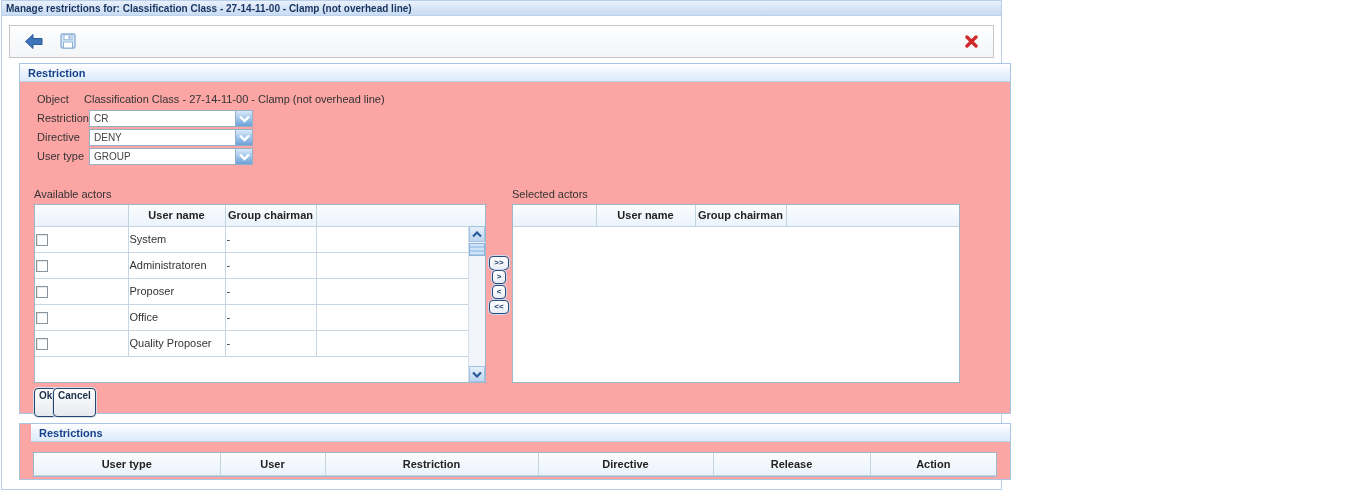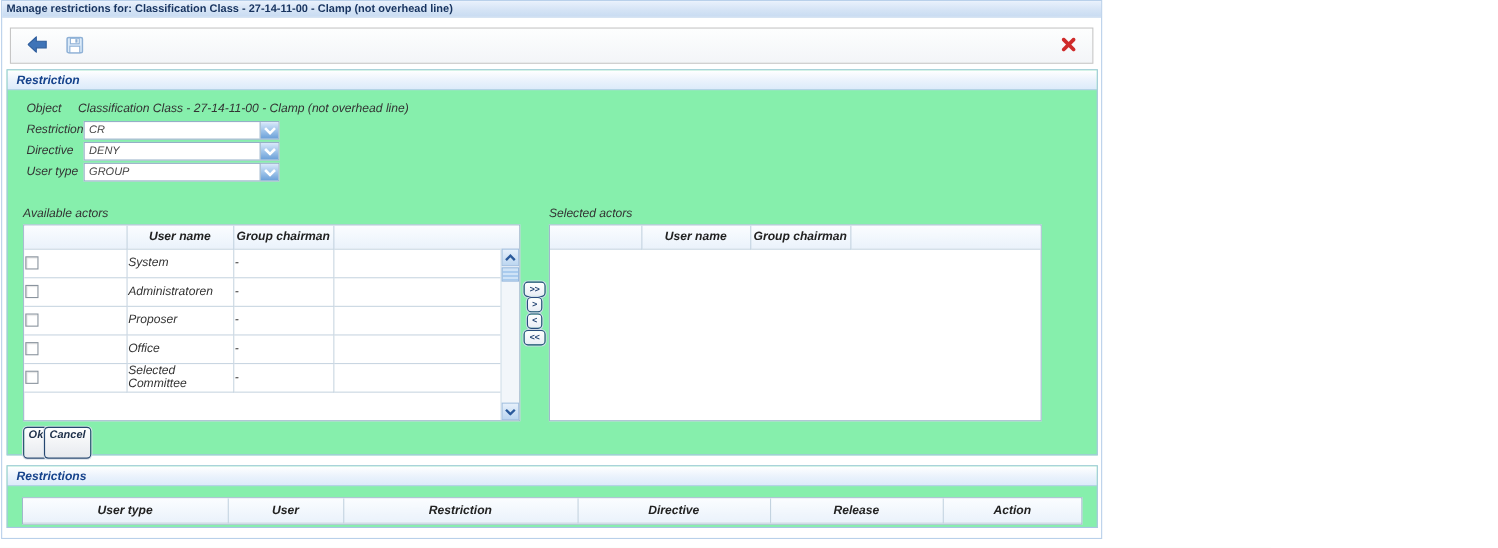--- a/index.html
+++ b/index.html
@@ -14,30 +14,30 @@
 
   
   .toolbar { position:absolute; left:7px; top:24px; width:985px; height:33px;
     border:1px solid #c6c6c6; background:linear-gradient(180deg,#fdfefe, #f3f5f8); }
   .tb-btn { position:absolute; top:8px; width:20px; height:18px; cursor:pointer; display:flex; align-items:center; justify-content:center; }
   .tb-back { left:14px; }
   .tb-save { left:48px; }
   .tb-close { left:auto; right:12px; }
 
   
-  .panel { position:absolute; left:4px; width:992px; border:1px solid #a9c5e3; background:#86efac;font-style:italic; }
+  .panel { position:absolute; left:17px; width:992px; border:1px solid #a9c5e3; background:#fca5a5; }
   .panel-hd { height:18px; background:linear-gradient(180deg,#ffffff 0%,#eaf2fc 55%,#dcebfa 100%);
     border-bottom:1px solid #b9d0ea; font-size:11px; font-weight:bold; color:#15428b; line-height:18px; padding-left:8px; }
   #restriction-panel { top:62px; height:351px; }
-  #restrictions-panel { top:422px; height:57px; }
+  #restrictions-panel { top:422px; height:57px;padding-left:11px; }
 
   .lbl { position:absolute; font-size:11px; color:#333; }
 
   
-  .combo { position:absolute; width:178px; height:17px; border:1px solid #95afc7; background:#fff; cursor:pointer;text-align:right; }
+  .combo { position:absolute; width:164px; height:17px; border:1px solid #95afc7; background:#fff; cursor:pointer;text-align:right; }
   .combo-text { position:absolute; left:4px; top:0; font-size:10px; color:#444; line-height:15px; }
   .combo-trigger { position:absolute; right:0; top:0; width:17px; height:15px;
     background:linear-gradient(180deg,#d9e9fa 0%,#a6c9ec 45%,#6ba0d8 100%);
     border-left:1px solid #95afc7; display:flex; align-items:center; justify-content:center; }
 
   
   .grid-box { position:absolute; border:1px solid #a0b8cc; background:#fff; overflow:hidden; }
   table.grid { border-collapse:collapse; table-layout:fixed; width:100%; }
   .grid th { height:21px; background:linear-gradient(180deg,#fbfdff,#eaf2fb);
     border:1px solid #c3d3e0; border-top:none; font-size:11px; font-weight:bold; color:#222; text-align:center; }
@@ -181,21 +181,21 @@
               <td></td>
         </tr>
         <tr>
           <td><span class="checkbox"></span></td>
           <td>Office</td>
           <td>-</td>
               <td></td>
         </tr>
         <tr>
           <td><span class="checkbox"></span></td>
-          <td>Selected Committee</td>
+          <td>Quality Proposer</td>
           <td>-</td>
               <td></td>
         </tr>
       </tbody>
         </table>
       <div class="vscroll">
         <div class="sb-btn sb-up">
           <svg width="10" height="7" viewBox="0 0 10 7">
               <polyline points="1,5.5 5,1.5 9,5.5" fill="none" stroke="#2b5a9b" stroke-width="2.2"></polyline>
             </svg>

